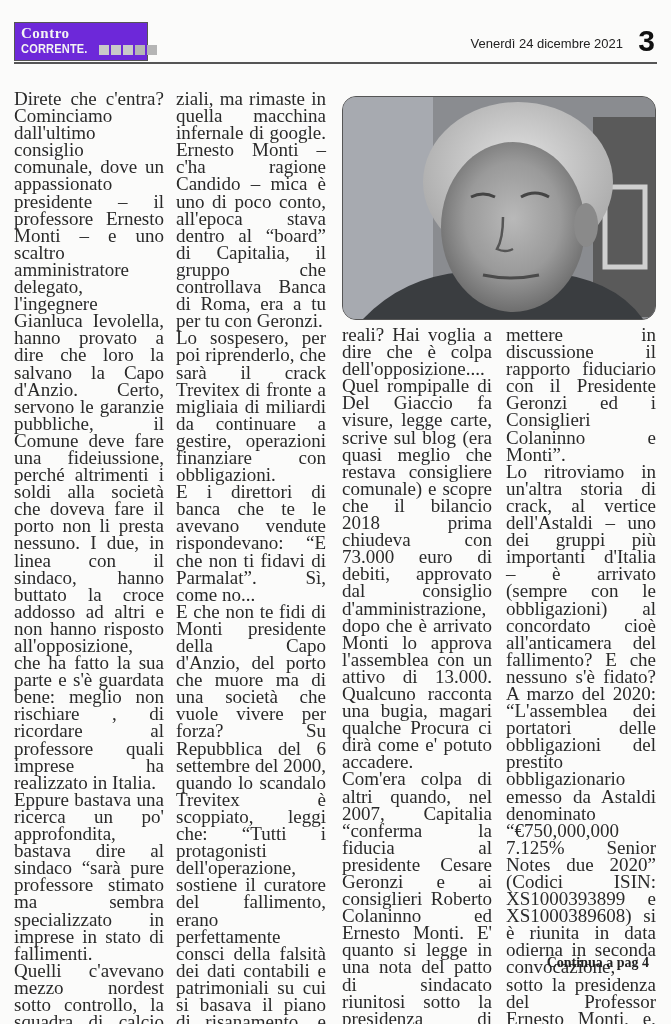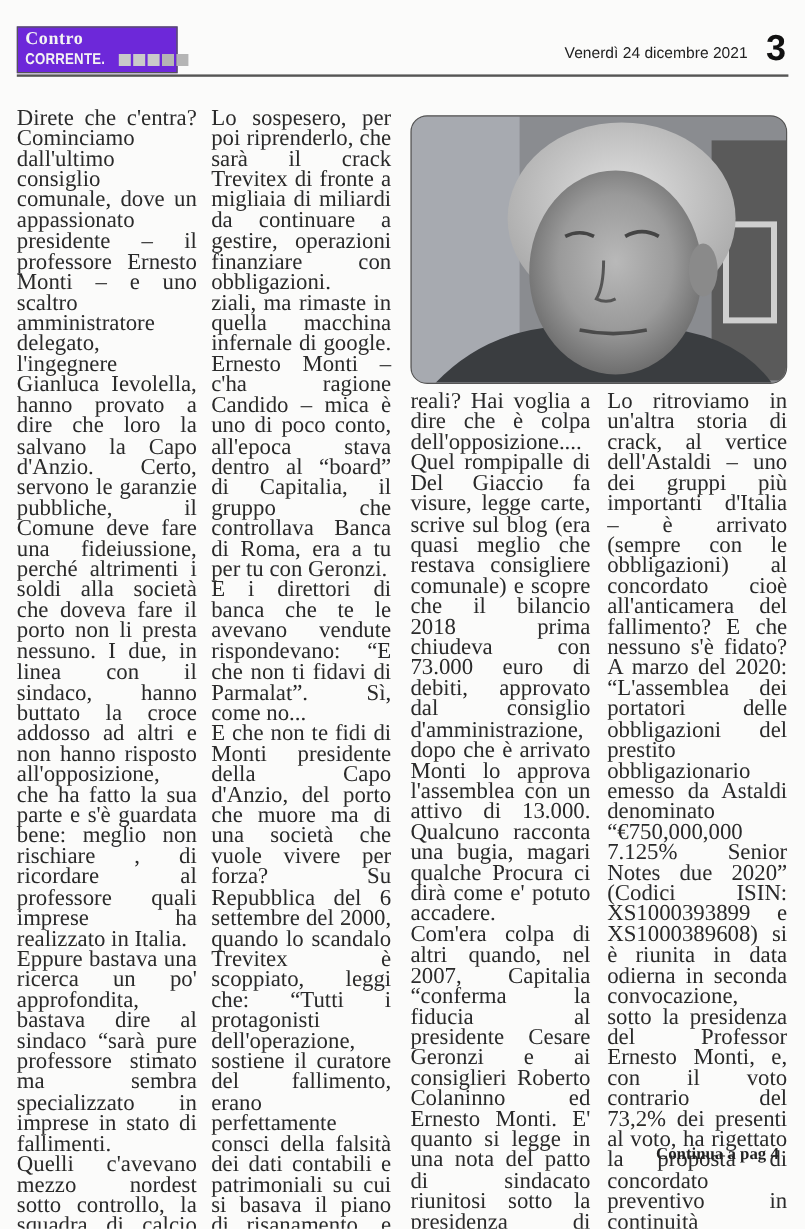--- a/index.html
+++ b/index.html
@@ -75,29 +75,30 @@
 </div>
 
 <div class="col c1">
   <p>Direte che c'entra? Cominciamo dall'ultimo consiglio comunale, dove un appassionato presidente – il professore Ernesto Monti – e uno scaltro amministratore delegato, l'ingegnere Gianluca Ievolella, hanno provato a dire che loro la salvano la Capo d'Anzio. Certo, servono le garanzie pubbliche, il Comune deve fare una fideiussione, perché altrimenti i soldi alla società che doveva fare il porto non li presta nessuno. I due, in linea con il sindaco, hanno buttato la croce addosso ad altri e non hanno risposto all'opposizione, che ha fatto la sua parte e s'è guardata bene: meglio non rischiare , di ricordare al professore quali imprese ha realizzato in Italia.</p>
   <p>Eppure bastava una ricerca un po' approfondita, bastava dire al sindaco “sarà pure professore stimato ma sembra specializzato in imprese in stato di fallimenti.</p>
   <p>Quelli c'avevano mezzo nordest sotto controllo, la squadra di calcio del Vicenza, diedero una “sola atomica” a tutti ,come direbbe l'amico Renato Amabile , cavandosela con condanne tutto sommato lievi.</p>
   <p>Ampiamente scontate, sparite dai casellari giudi-</p>
 </div>
 
 <div class="col c2">
+  <p>ziali, ma rimaste in quella macchina infernale di google. Ernesto Monti – c'ha ragione Candido – mica è uno di poco conto, all'epoca stava dentro al “board” di Capitalia, il gruppo che controllava Banca di Roma, era a tu per tu con Geronzi.</p>
   <p>Lo sospesero, per poi riprenderlo, che sarà il crack Trevitex di fronte a migliaia di miliardi da continuare a gestire, operazioni finanziare con obbligazioni.</p>
-  <p>ziali, ma rimaste in quella macchina infernale di google. Ernesto Monti – c'ha ragione Candido – mica è uno di poco conto, all'epoca stava dentro al “board” di Capitalia, il gruppo che controllava Banca di Roma, era a tu per tu con Geronzi.</p>
   <p>E i direttori di banca che te le avevano vendute rispondevano: “E che non ti fidavi di Parmalat”. Sì, come no...</p>
   <p>E che non te fidi di Monti presidente della Capo d'Anzio, del porto che muore ma di una società che vuole vivere per forza? Su Repubblica del 6 settembre del 2000, quando lo scandalo Trevitex è scoppiato, leggi che: “Tutti i protagonisti dell'operazione, sostiene il curatore del fallimento, erano perfettamente consci della falsità dei dati contabili e patrimoniali su cui si basava il piano di risanamento, e quindi dell' inconsistenza del piano medesimo”.</p>
   <p>Siamo sicuri che i bilanci mica Capo d'Anzio siano</p>
 </div>
 
 <div class="col c3">
   <p>reali? Hai voglia a dire che è colpa dell'opposizione.... Quel rompipalle di Del Giaccio fa visure, legge carte, scrive sul blog (era quasi meglio che restava consigliere comunale) e scopre che il bilancio 2018 prima chiudeva con 73.000 euro di debiti, approvato dal consiglio d'amministrazione, dopo che è arrivato Monti lo approva l'assemblea con un attivo di 13.000. Qualcuno racconta una bugia, magari qualche Procura ci dirà come e' potuto accadere.</p>
   <p>Com'era colpa di altri quando, nel 2007, Capitalia “conferma la fiducia al presidente Cesare Geronzi e ai consiglieri Roberto Colaninno ed Ernesto Monti. E' quanto si legge in una nota del patto di sindacato riunitosi sotto la presidenza di Vittorio Ripa di Meana in merito alle vicende Bertelli-Bagaglino-Italcase e Trevitex per le quali sono stati condannati il presidente e i due consiglieri. L'Assemblea -si legge in una nota- ha ritenuto non sussistere allo stato degli atti motivo per</p>
 </div>
 
 <div class="col c4">
+  <p>mettere in discussione il rapporto fiduciario con il Presidente Geronzi ed i Consiglieri Colaninno e Monti”.</p>
   <p>Lo ritroviamo in un'altra storia di crack, al vertice dell'Astaldi – uno dei gruppi più importanti d'Italia – è arrivato (sempre con le obbligazioni) al concordato cioè all'anticamera del fallimento? E che nessuno s'è fidato? A marzo del 2020: “L'assemblea dei portatori delle obbligazioni del prestito obbligazionario emesso da Astaldi denominato “€750,000,000 7.125% Senior Notes due 2020” (Codici ISIN: XS1000393899 e XS1000389608) si è riunita in data odierna in seconda convocazione, sotto la presidenza del Professor Ernesto Monti, e, con il voto contrario del 73,2% dei presenti al voto, ha rigettato la proposta di concordato preventivo in continuità aziendale presentata da Astaldi nell'ambito della procedura concordataria”.</p>
 </div>
 
 <div class="continue">Continua a pag 4</div>
 
 </body></html>

